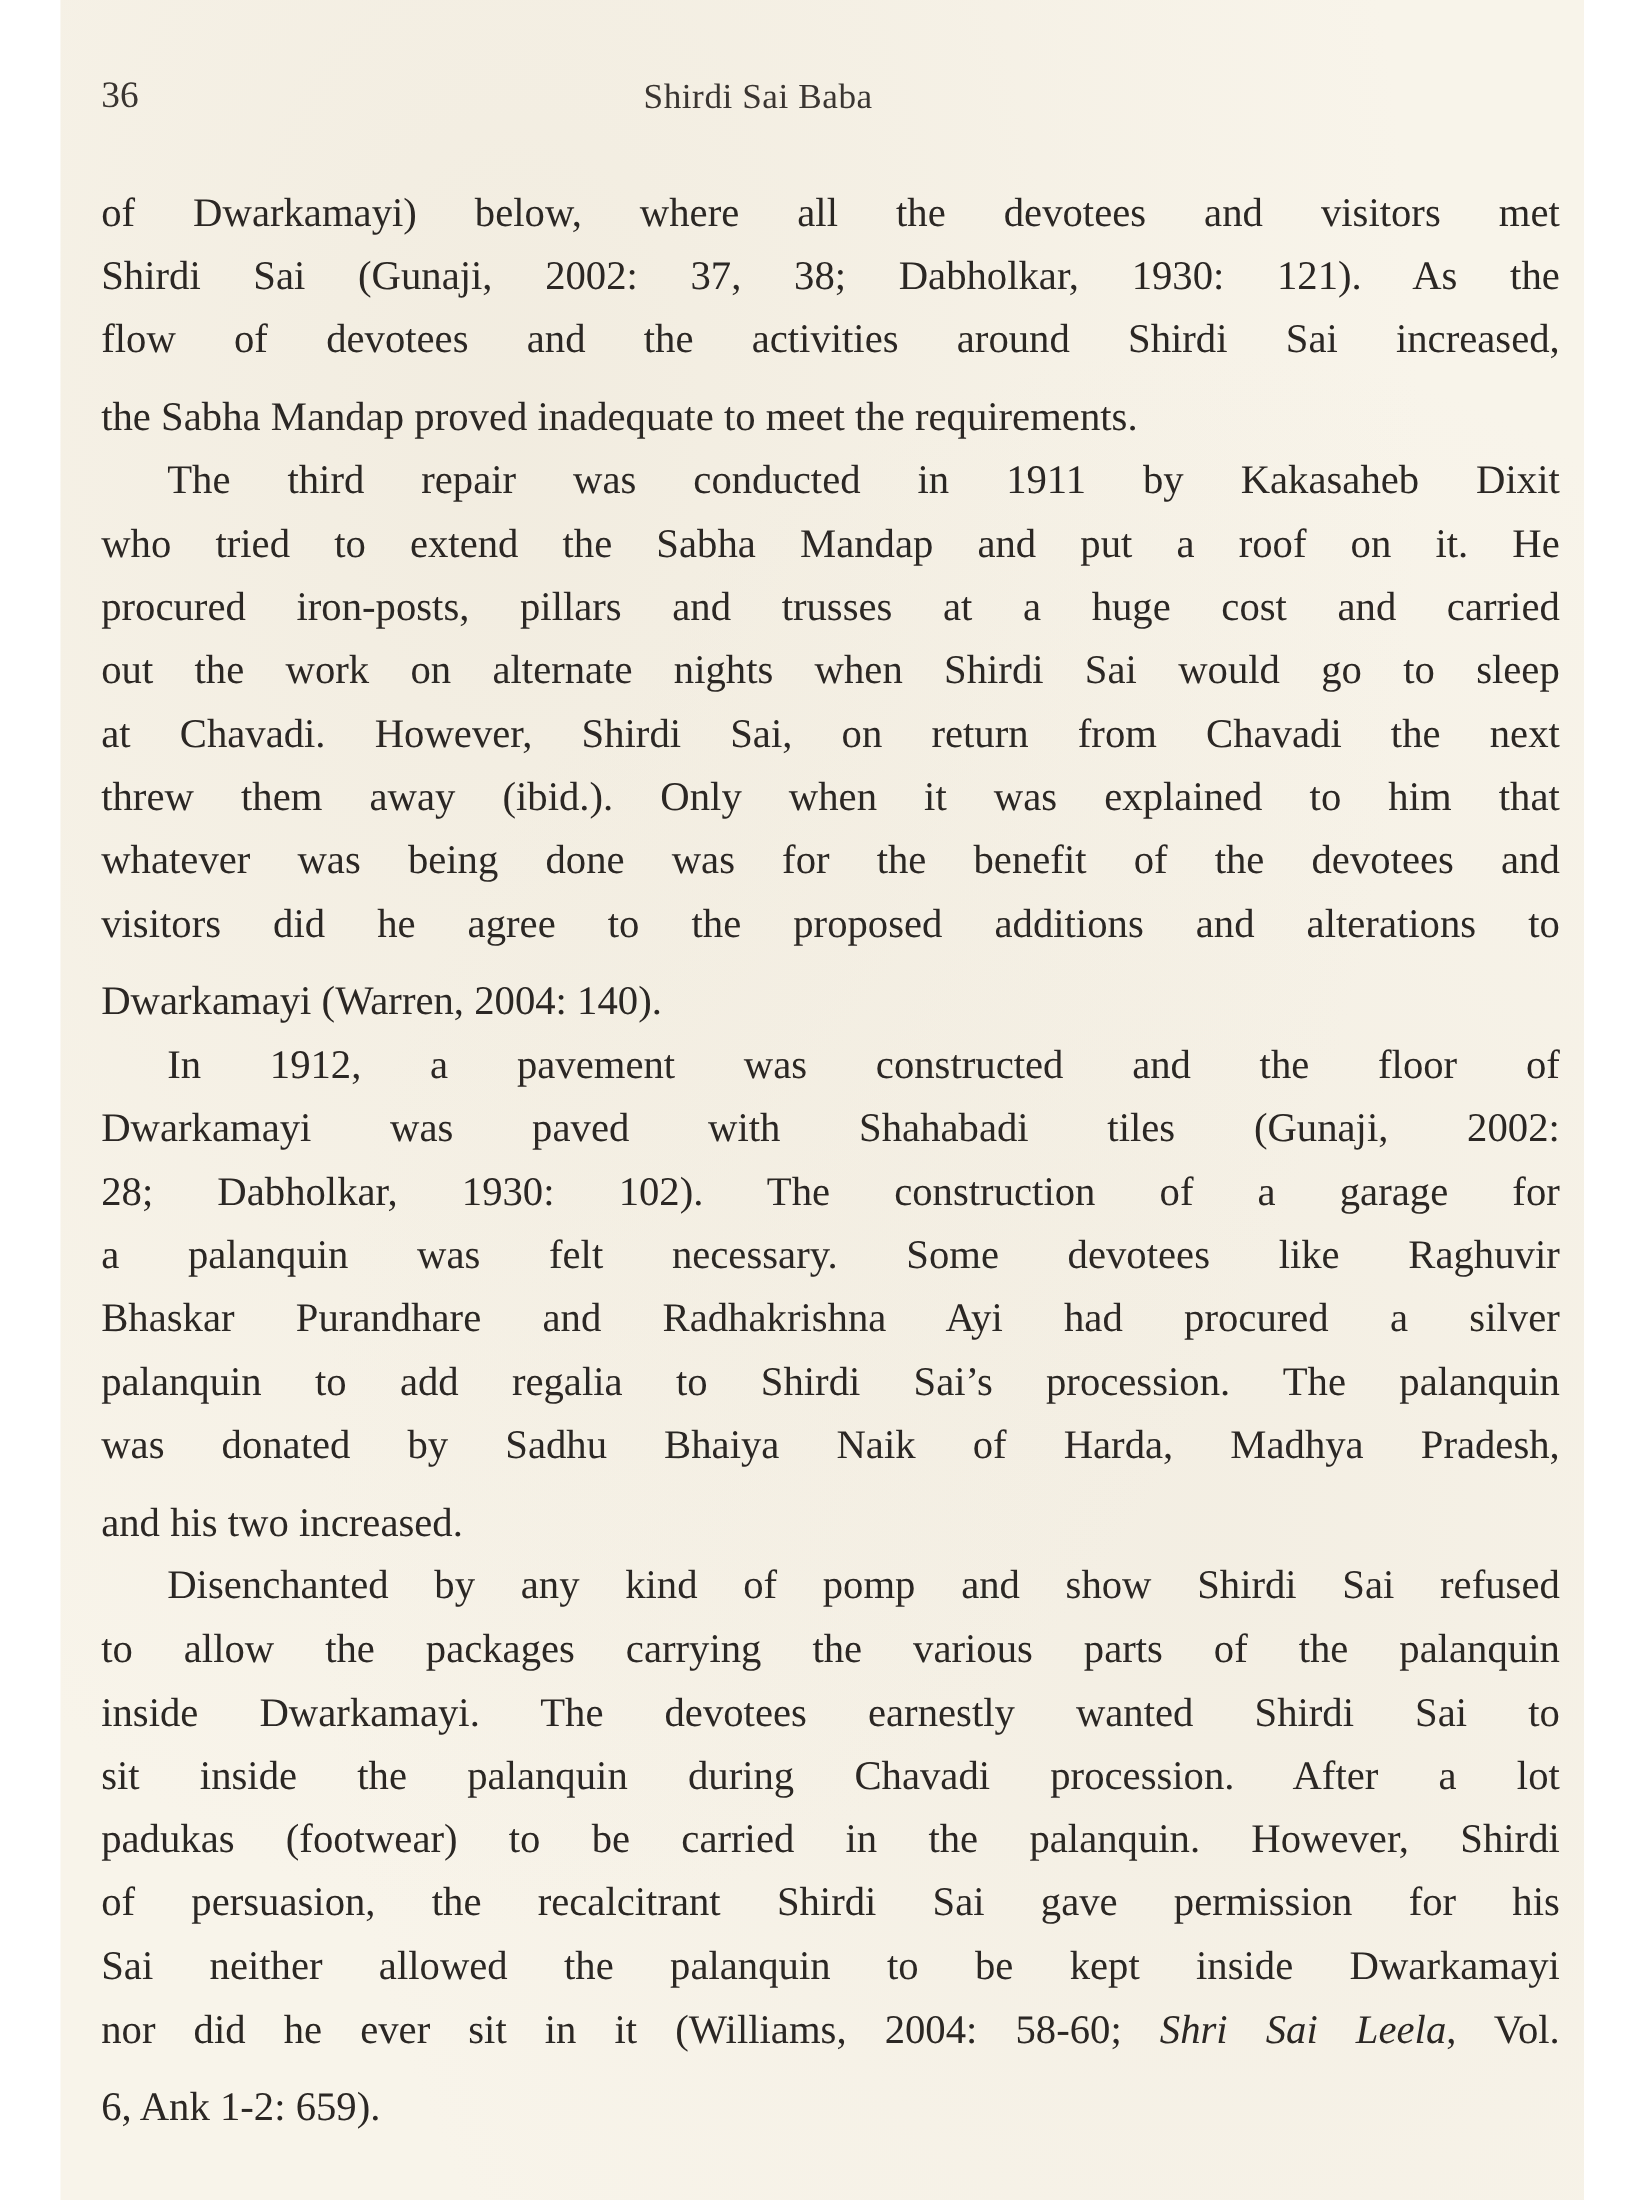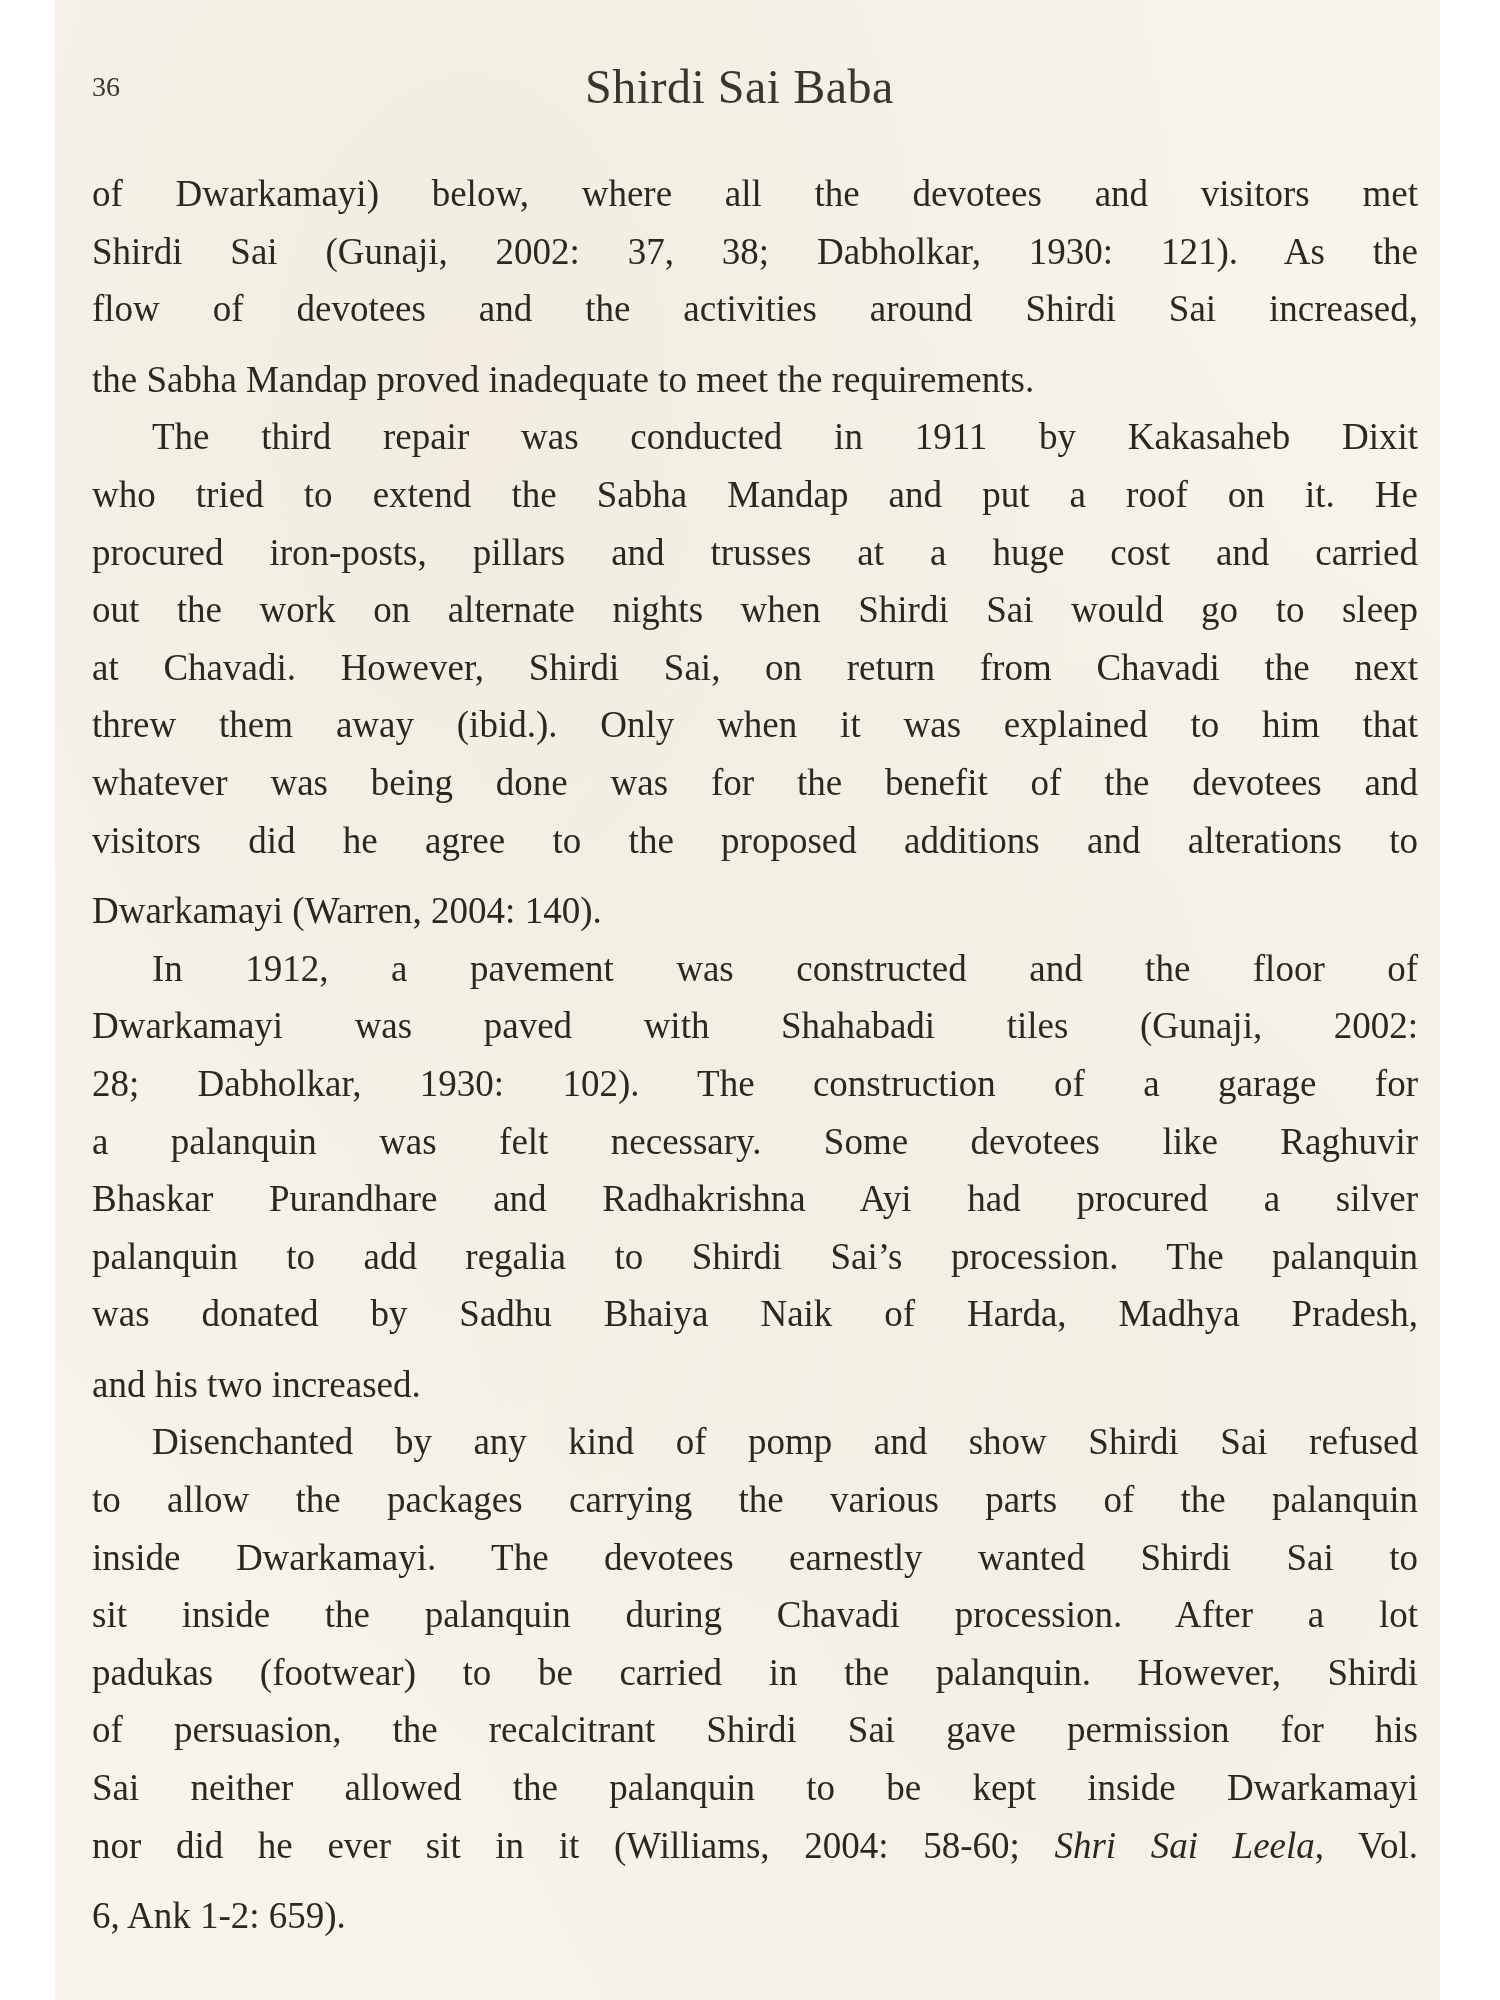--- a/index.html
+++ b/index.html
@@ -30,28 +30,28 @@
     left: 37px;
     width: 1326px;
     height: 50px;
     font-family: "Liberation Serif", "DejaVu Serif", serif;
     color: #3a3531;
   }
   .folio {
     position: absolute;
     left: 0;
     top: 0;
-    font-size: 28px;
+    font-size: 34px;
     line-height: 50px;
   }
   .head-title {
     position: absolute;
     left: 493px;
     top: 0;
-    font-size: 48px;
+    font-size: 32px;
     line-height: 50px;
     letter-spacing: 0.5px;
   }
   .body-text {
     position: absolute;
     left: 37px;
     top: 165px;
     width: 1326px;
     font-family: "Liberation Serif", "DejaVu Serif", serif;
     font-size: 37px;

